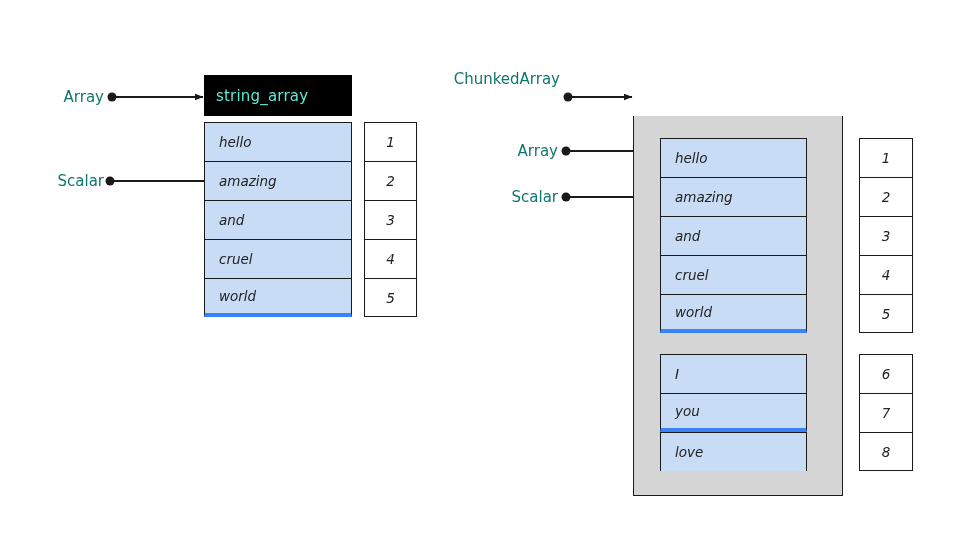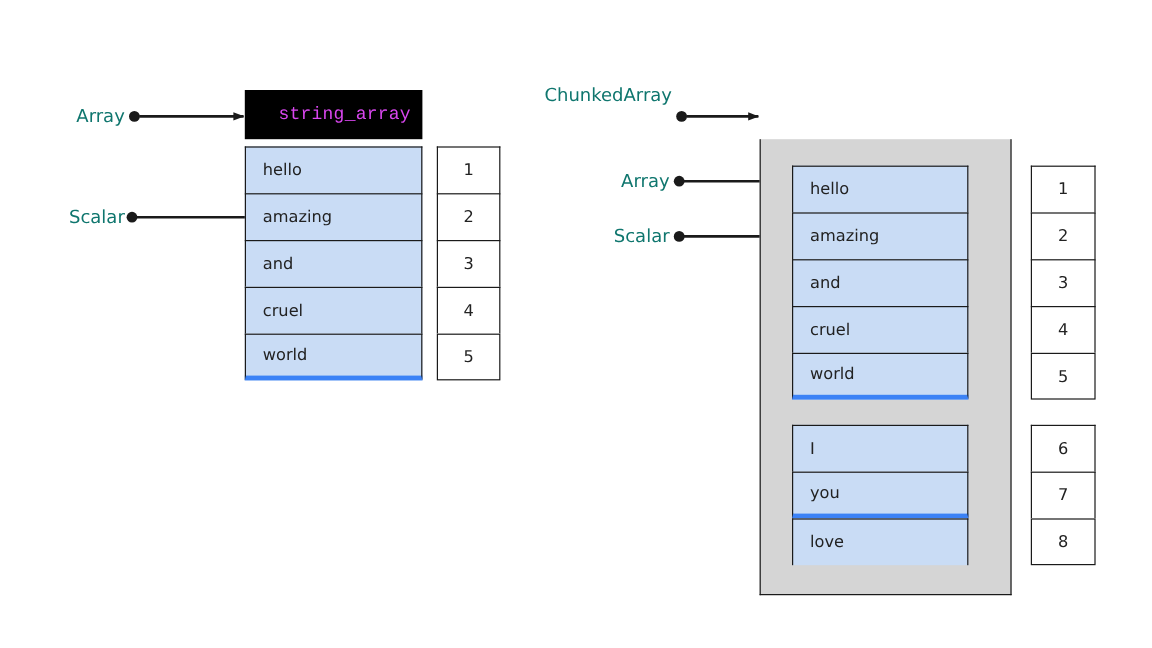--- a/index.html
+++ b/index.html
@@ -27,31 +27,30 @@
     font-size: 15px;
     color: #0f766e;
     white-space: nowrap;
     line-height: 1;
   }
   .ptr-label.right-align { text-align: right; }
 
   
   .title-bar {
     background: #000000;
-    color: #d946ef;
+    color: #5eead4;
     font-size: 15px;
     display: flex;
     align-items: center;
-    padding-left: 28px;
+    padding-left: 12px;
     letter-spacing: 0.2px;
-    font-family: Liberation Mono, monospace;
   }
 
   
-  .cell-stack { border: 0; }
+  .cell-stack { border: 0; font-style: italic; }
   .val-cell {
     background: #c9dcf5;
     border: 1px solid #1a1a1a;
     border-bottom: none;
     font-size: 13.5px;
     color: #222222;
     display: flex;
     align-items: center;
     padding-left: 14px;
     box-sizing: border-box;

